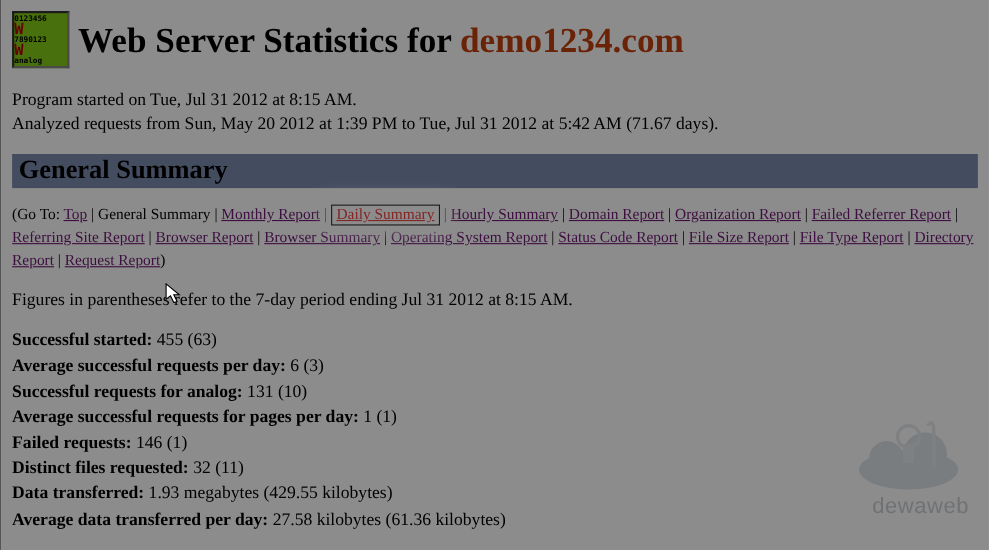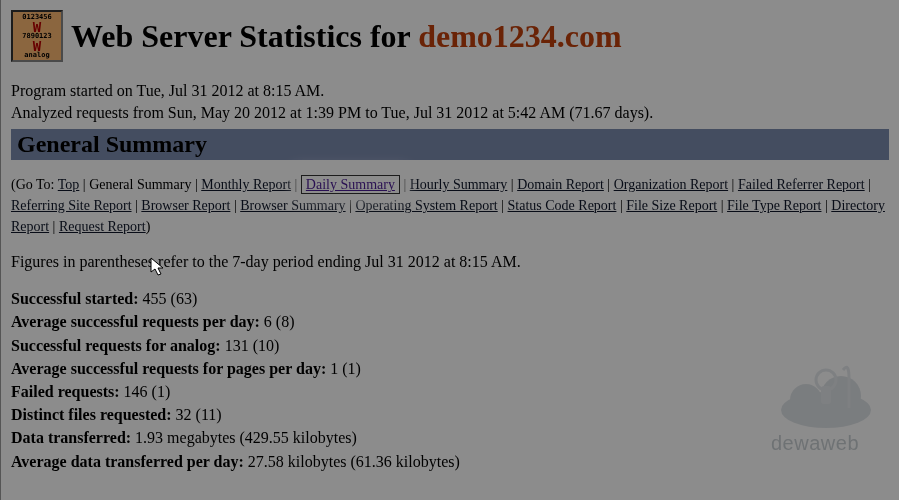--- a/index.html
+++ b/index.html
@@ -17,56 +17,56 @@
     position:absolute;inset:0;
     background:rgba(0,0,0,.45);
     pointer-events:none;
     z-index:5;
   }
   .content{padding:10px 10px 0 10px;position:relative;z-index:1}
   h1{font-size:32px;margin:0 0 18px 0;font-weight:bold;display:flex;align-items:center;gap:8px}
   h1 .domain{color:#c2410c}
   .logo{
     width:48px;height:48px;border:2px inset #888;
-    display:inline-flex;flex-direction:column;justify-content:center;align-items:center;
-    font-size:7px;line-height:7px;font-family:monospace;background:#fdba74;
+    display:inline-flex;flex-direction:column;justify-content:center;align-items:flex-start;
+    font-size:7px;line-height:7px;font-family:monospace;background:#84cc16;
   }
   .logo .r{color:#b00;font-weight:bold;font-size:14px;line-height:12px}
-  .meta{margin:0 0 6px 0;line-height:1.35}
+  .meta{margin:0 0 17px 0;line-height:1.35}
   .bar{
     background:#7d8db0;
     padding:2px 6px;
     margin:0 0 14px 0;
   }
   .bar h2{margin:0;font-size:24px;font-weight:bold}
   .nav{font-size:14px;line-height:1.5;margin-bottom:16px}
-  .nav a{color:#0f172a;text-decoration:underline}
+  .nav a{color:#701a75;text-decoration:underline}
   .nav .plain{color:#000}
   .nav b{font-weight:normal}
   .highlight-wrap{
     position:relative;display:inline-block;z-index:10;
   }
   .highlight{
     background:#fff;
     border:1px solid #333;
     padding:1px 4px;
     box-shadow:0 0 14px 6px rgba(255,255,255,.9);
     position:relative;z-index:10;
   }
-  .highlight a{color:#4c1d95;}
+  .highlight a{color:#ef4444;}
   .note{margin:0 0 16px 0}
   .stats{line-height:1.45}
   .stats div b{font-weight:bold}
   .cursor{
     position:absolute;left:149px;top:257px;z-index:20;pointer-events:none;
   }
   .cursor svg{width:16px;height:20px;display:block}
   .watermark{
-    position:absolute;right:18px;bottom:45px;z-index:2;opacity:.45;
-    font-family:Arial,sans-serif;color:#8a969f;text-align:left;pointer-events:none;
+    position:absolute;right:18px;bottom:28px;z-index:2;opacity:.45;
+    font-family:Arial,sans-serif;color:#8a969f;text-align:right;pointer-events:none;
   }
   .watermark svg{display:block;margin:0 auto 2px auto}
   .watermark .txt{font-size:20px;letter-spacing:.5px}
 </style>
 </head>
 <body>
 
 <div class="content">
   <h1>
     <span class="logo">
@@ -108,21 +108,21 @@
     <a href="#">File Size Report</a> |
     <a href="#">File Type Report</a> |
     <a href="#">Directory Report</a> |
     <a href="#">Request Report</a>)
   </div>
 
   <p class="note">Figures in parentheses refer to the 7-day period ending Jul 31 2012 at 8:15 AM.</p>
 
   <div class="stats">
     <div><b>Successful started:</b> <span>455 (63)</span></div>
-    <div><b>Average successful requests per day:</b> <span>6 (8)</span></div>
+    <div><b>Average successful requests per day:</b> <span>6 (3)</span></div>
     <div><b>Successful requests for analog:</b> <span>131 (10)</span></div>
     <div><b>Average successful requests for pages per day:</b> <span>1 (1)</span></div>
     <div><b>Failed requests:</b> <span>146 (1)</span></div>
     <div><b>Distinct files requested:</b> <span>32 (11)</span></div>
     <div><b>Data transferred:</b> <span>1.93 megabytes (429.55 kilobytes)</span></div>
     <div><b>Average data transferred per day:</b> <span>27.58 kilobytes (61.36 kilobytes)</span></div>
   </div>
 </div>
 
 <div class="watermark">

